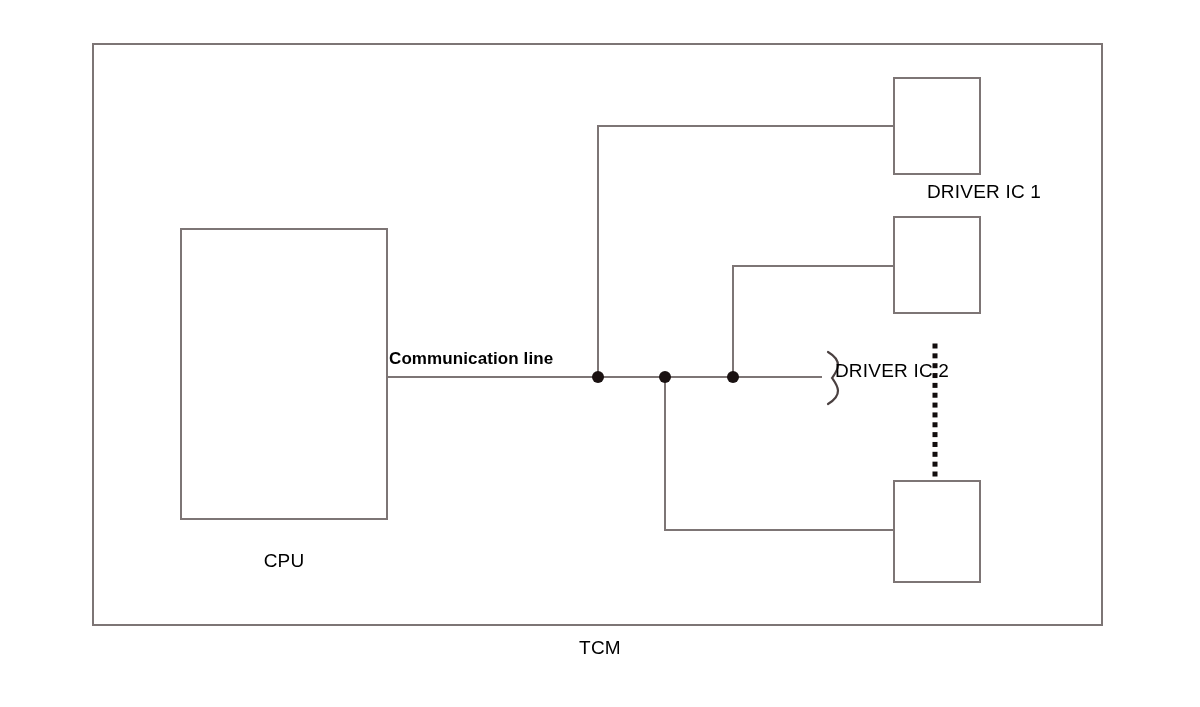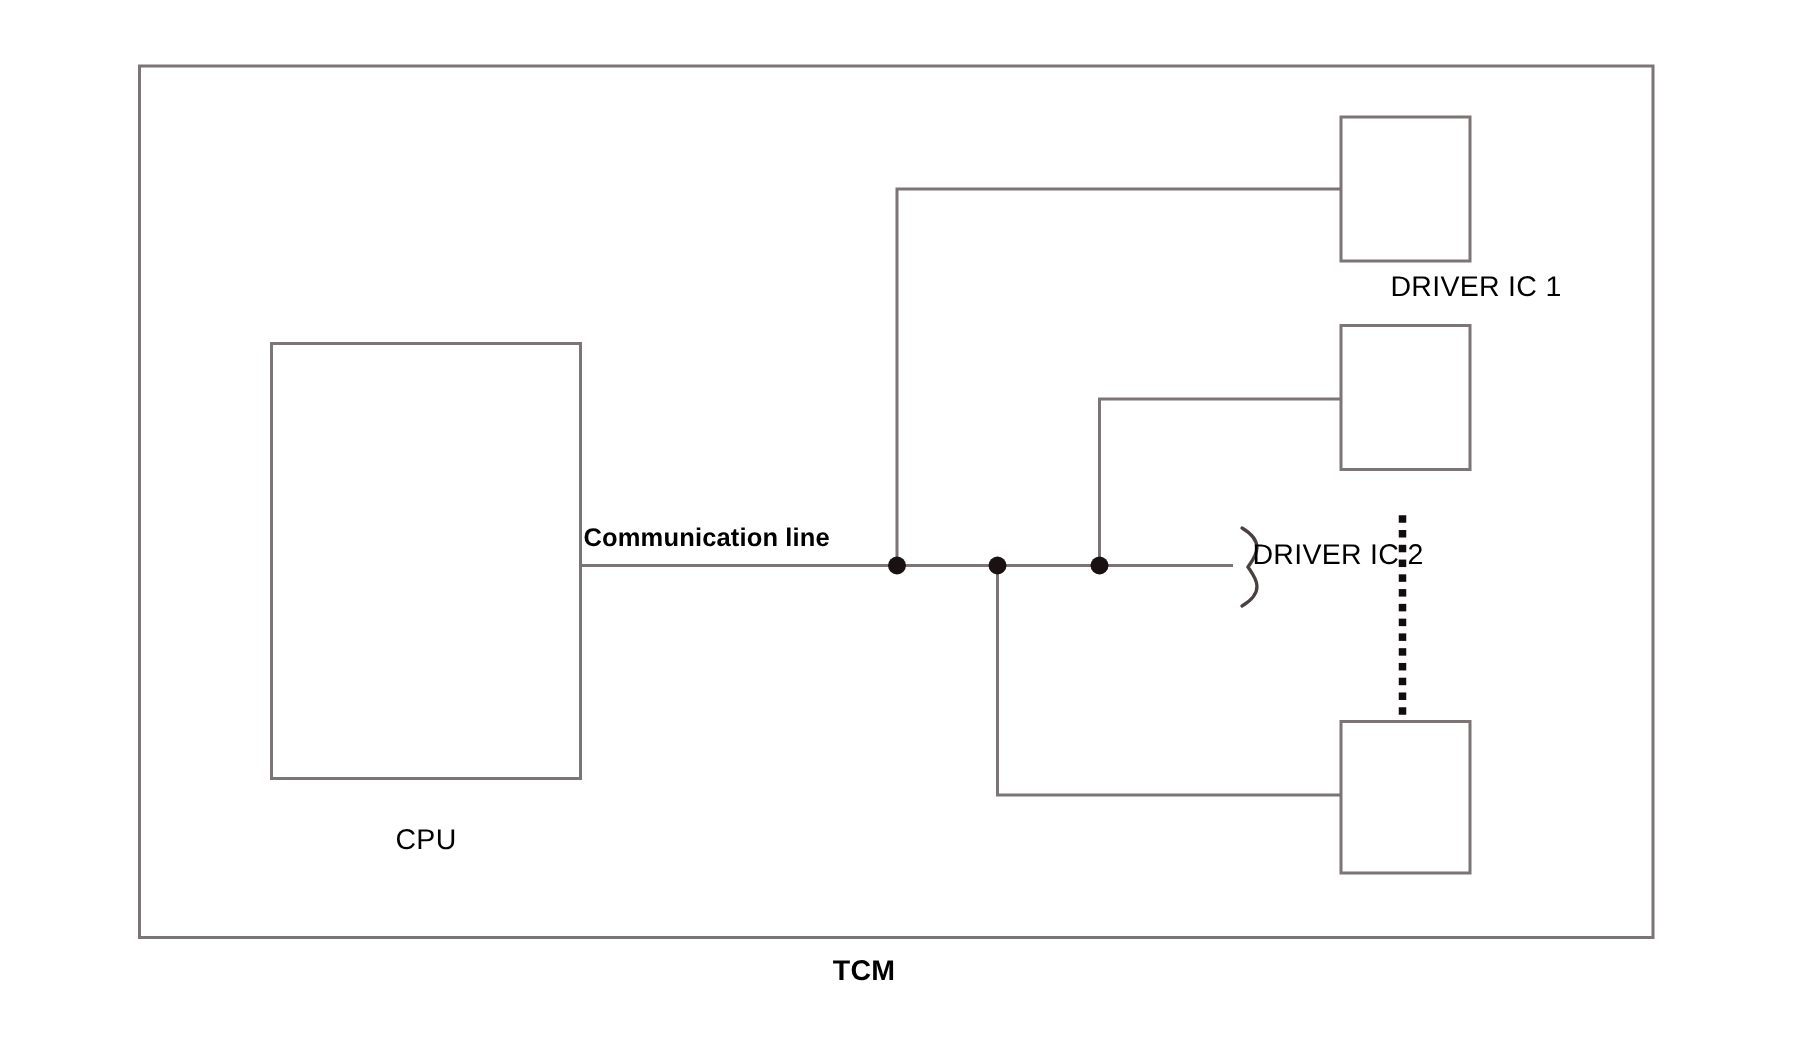--- a/index.html
+++ b/index.html
@@ -101,15 +101,15 @@
   <div class="lbl lbl-bold" style="left:389px; top:350px;">Communication line</div>
 
   <div class="lbl lbl-plain lbl-center" style="left:284px; top:524px;margin-top:27px;">CPU</div>
 
   <div class="lbl lbl-plain lbl-center" style="left:940px; top:182px;margin-left:44px;">DRIVER IC 1</div>
 
   <div class="lbl lbl-plain lbl-center" style="left:892px; top:321px;margin-top:40px;">DRIVER IC 2</div>
 
   <div class="lbl lbl-plain lbl-center" style="left:940px; top:590px;"></div>
 
-  <div class="lbl lbl-plain lbl-center" style="left:576px; top:638px;font-weight:bold;">TCM</div>
+  <div class="lbl lbl-plain lbl-center" style="left:600px; top:638px;">TCM</div>
 
 </div>
 
 </body></html>

